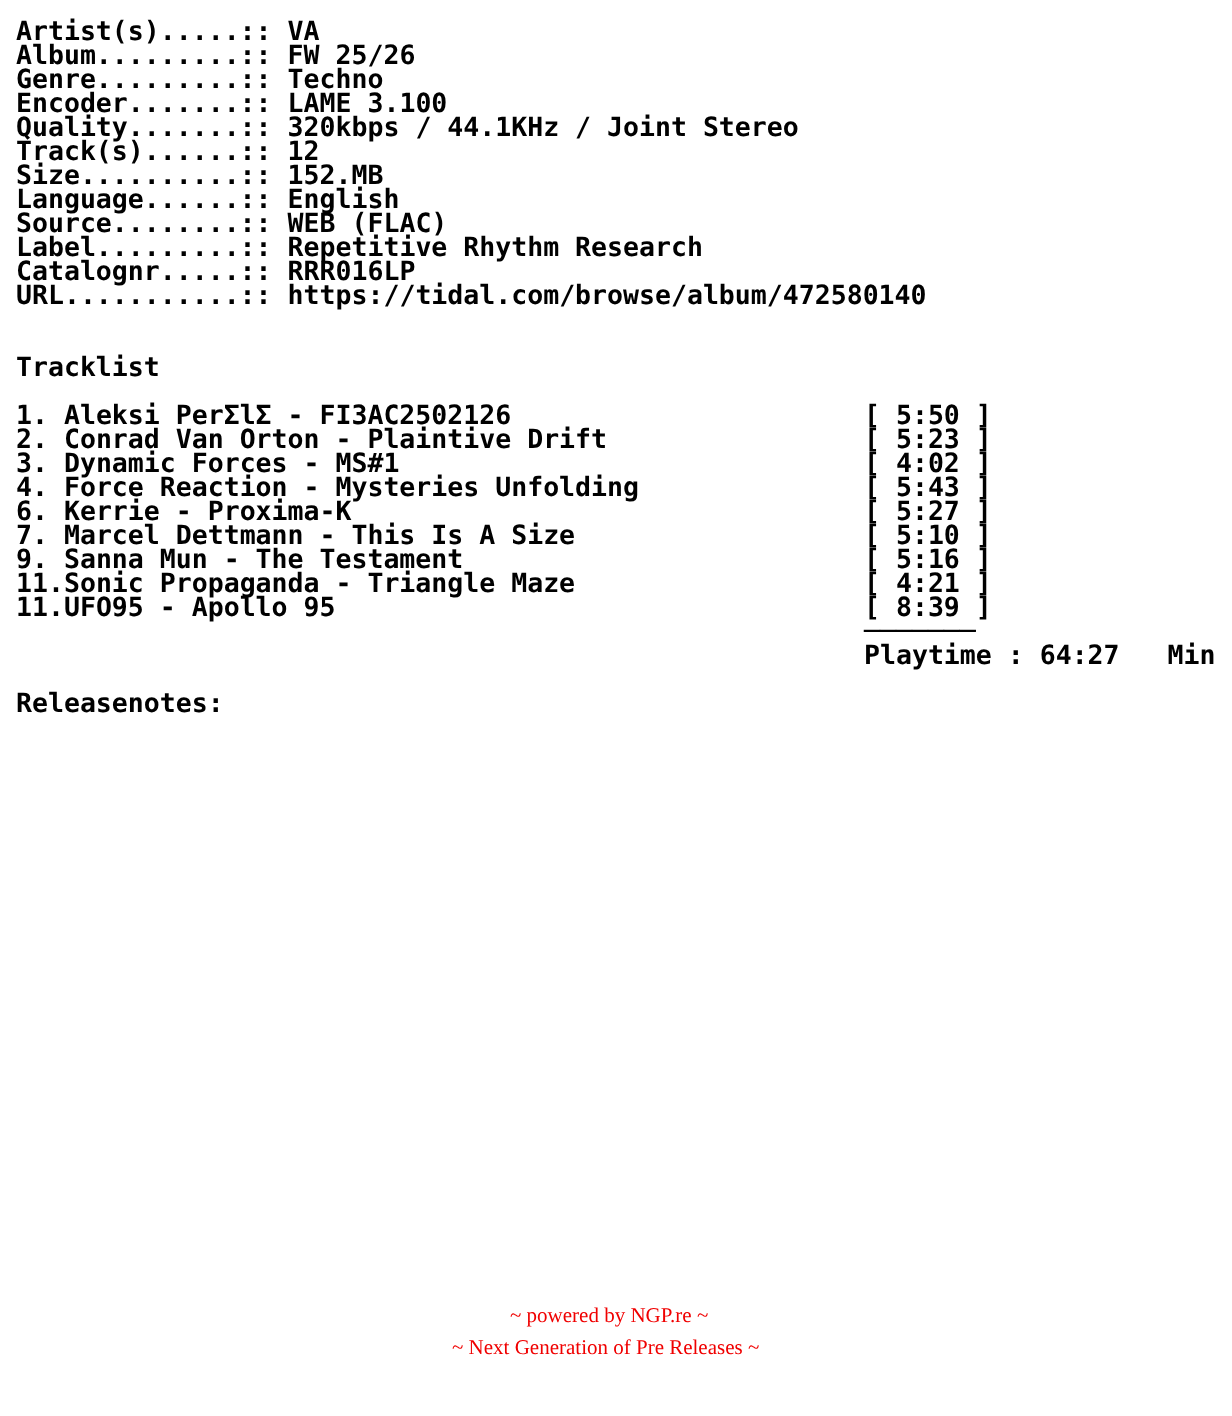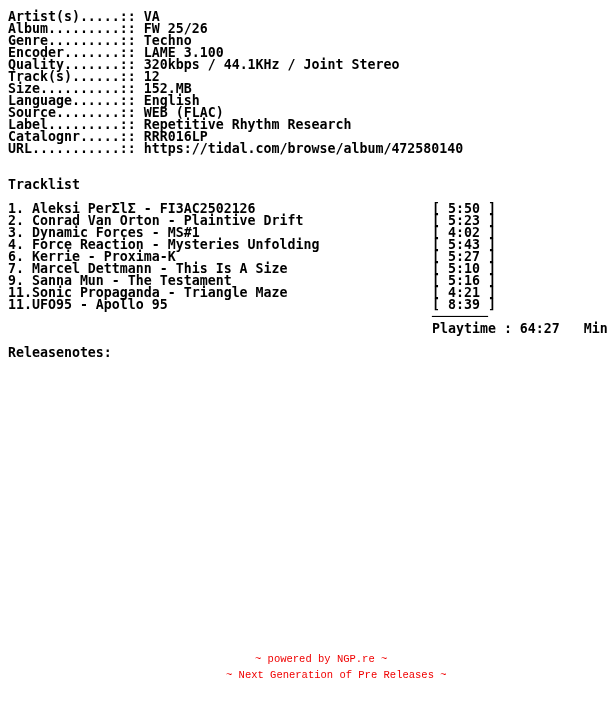--- a/index.html
+++ b/index.html
@@ -8,21 +8,21 @@
   .nfo{position:absolute;left:8px;top:11px;font-weight:bold;font-size:13.28px;
        line-height:12px;color:#000000;}
   .row{height:12px;}
   .blank{height:12px;}
   .t{white-space:pre;}
   .val{padding-left:8px;}
   .track-row{position:relative;}
   .duration{position:absolute;left:424px;top:0;white-space:pre;}
   .rightcol{padding-left:424px;}
   .footer-line{position:absolute;font-size:10.5px;line-height:12px;color:#f00000;
-               white-space:pre;font-weight:normal;font-family:Liberation Mono, monospace;}
+               white-space:pre;font-weight:normal;font-family:Liberation Serif, serif;}
   .footer-1{left:255px;top:653px;}
   .footer-2{left:226px;top:669px;}
 </style>
 </head>
 <body>
 
 <div class="page">
   <div class="nfo">
 
     <div class="row"><span class="t">Artist(s).....::</span><span class="t val">VA</span></div>

